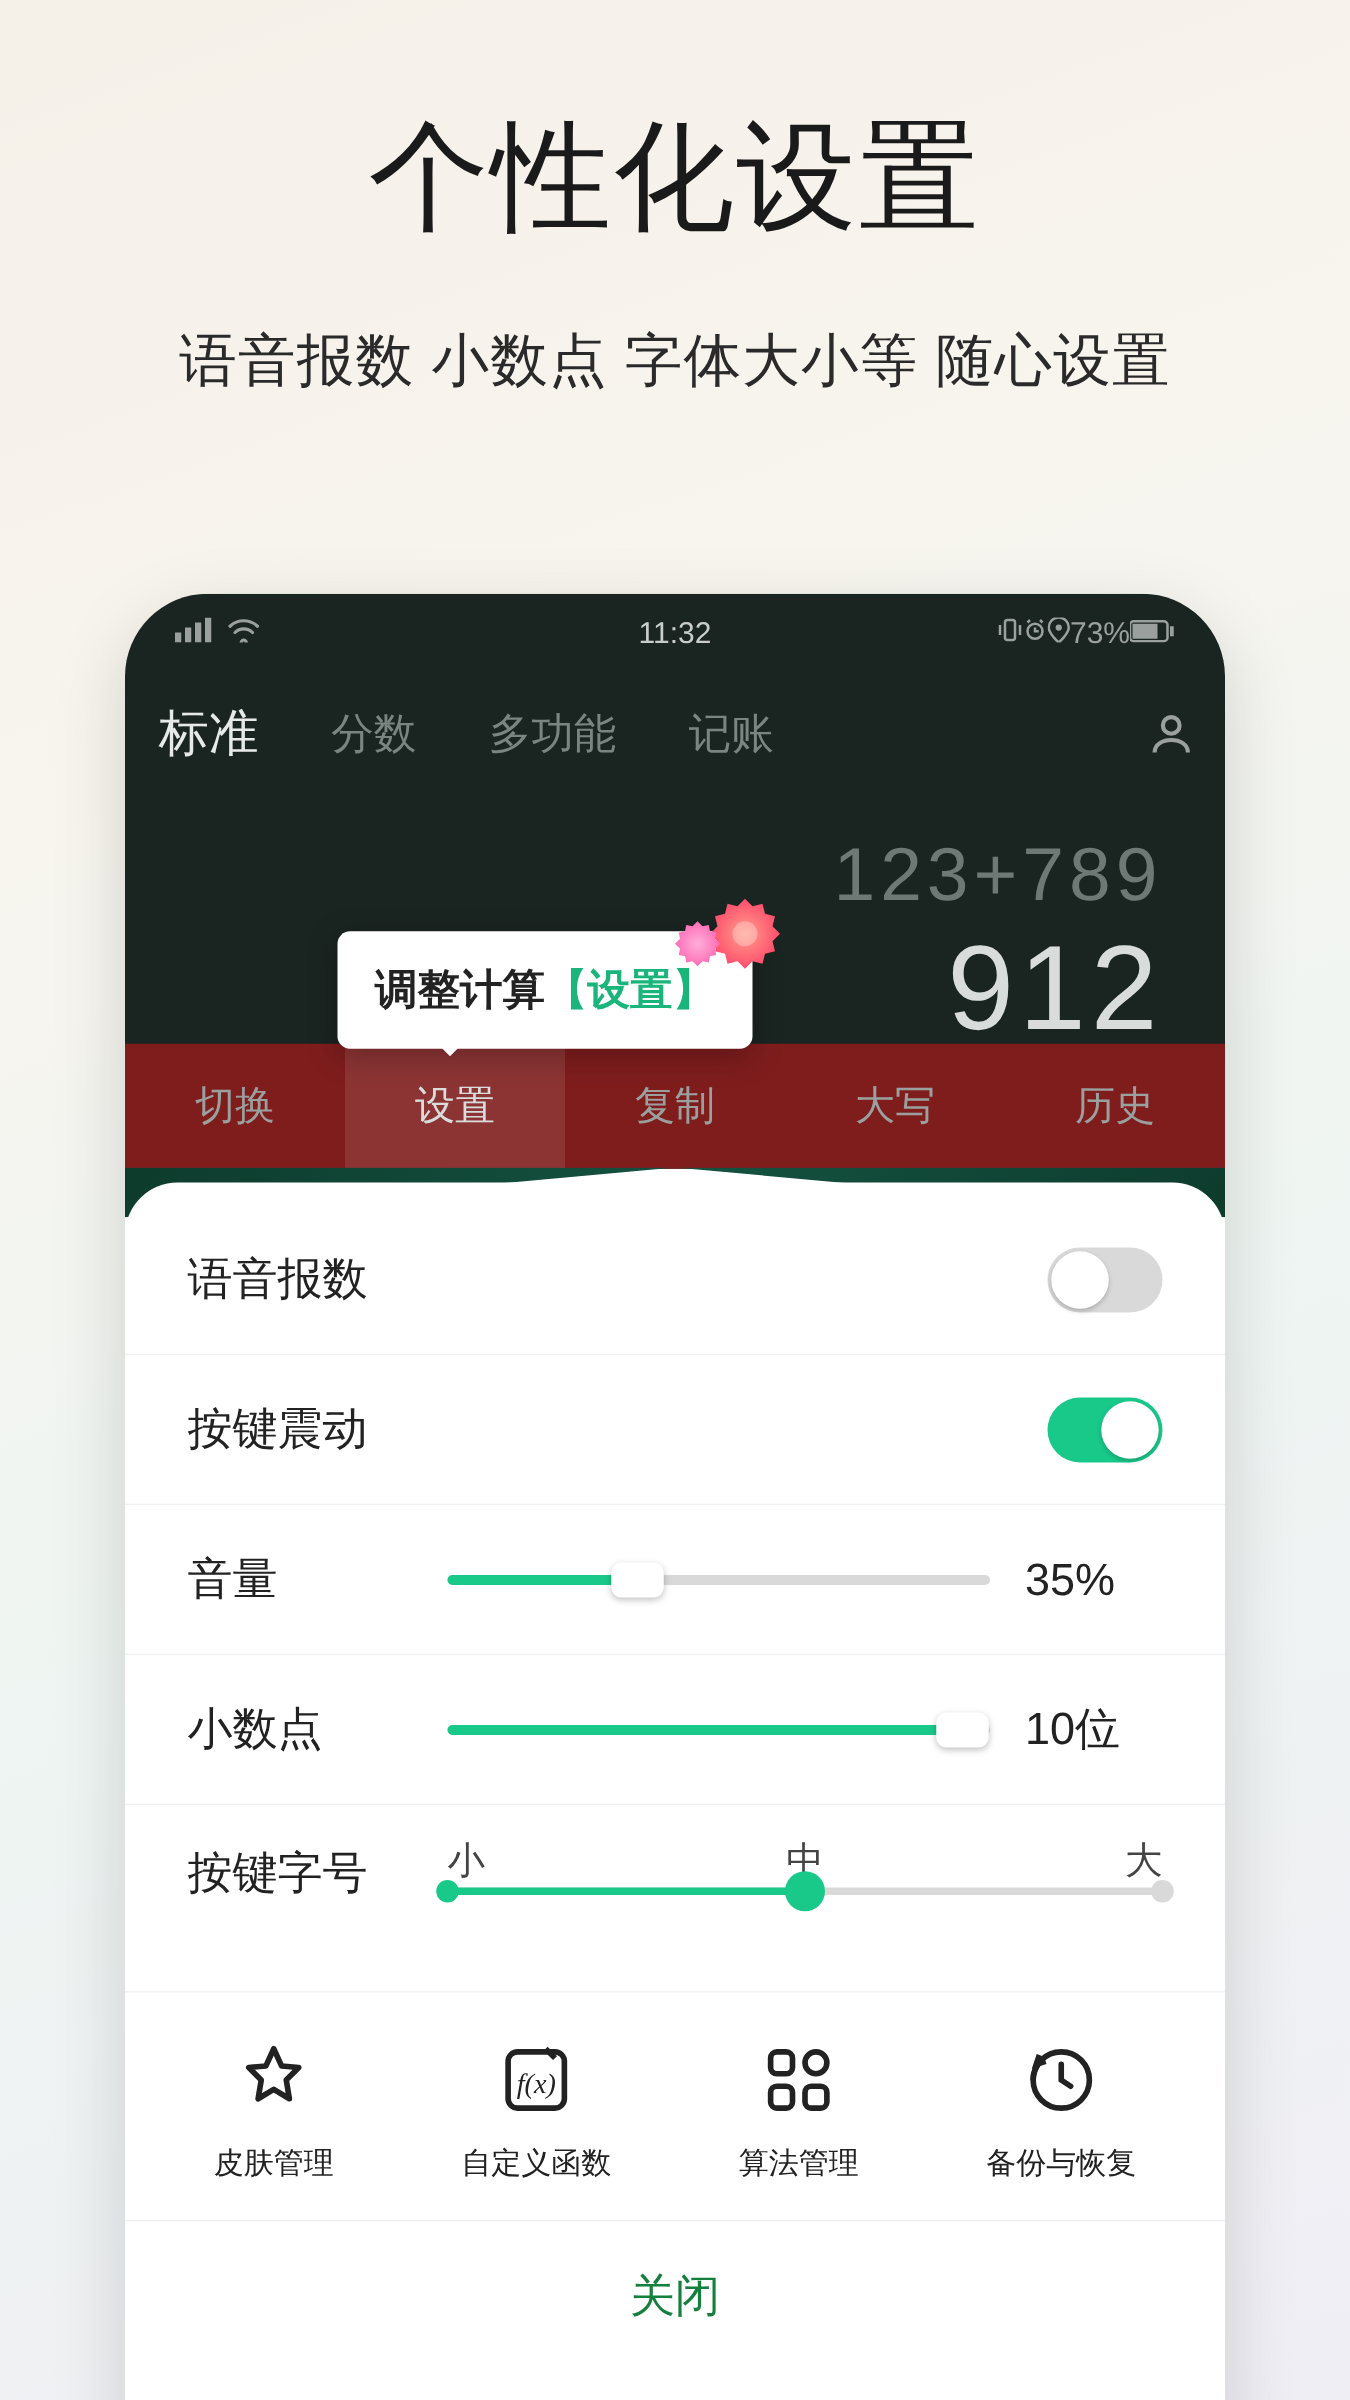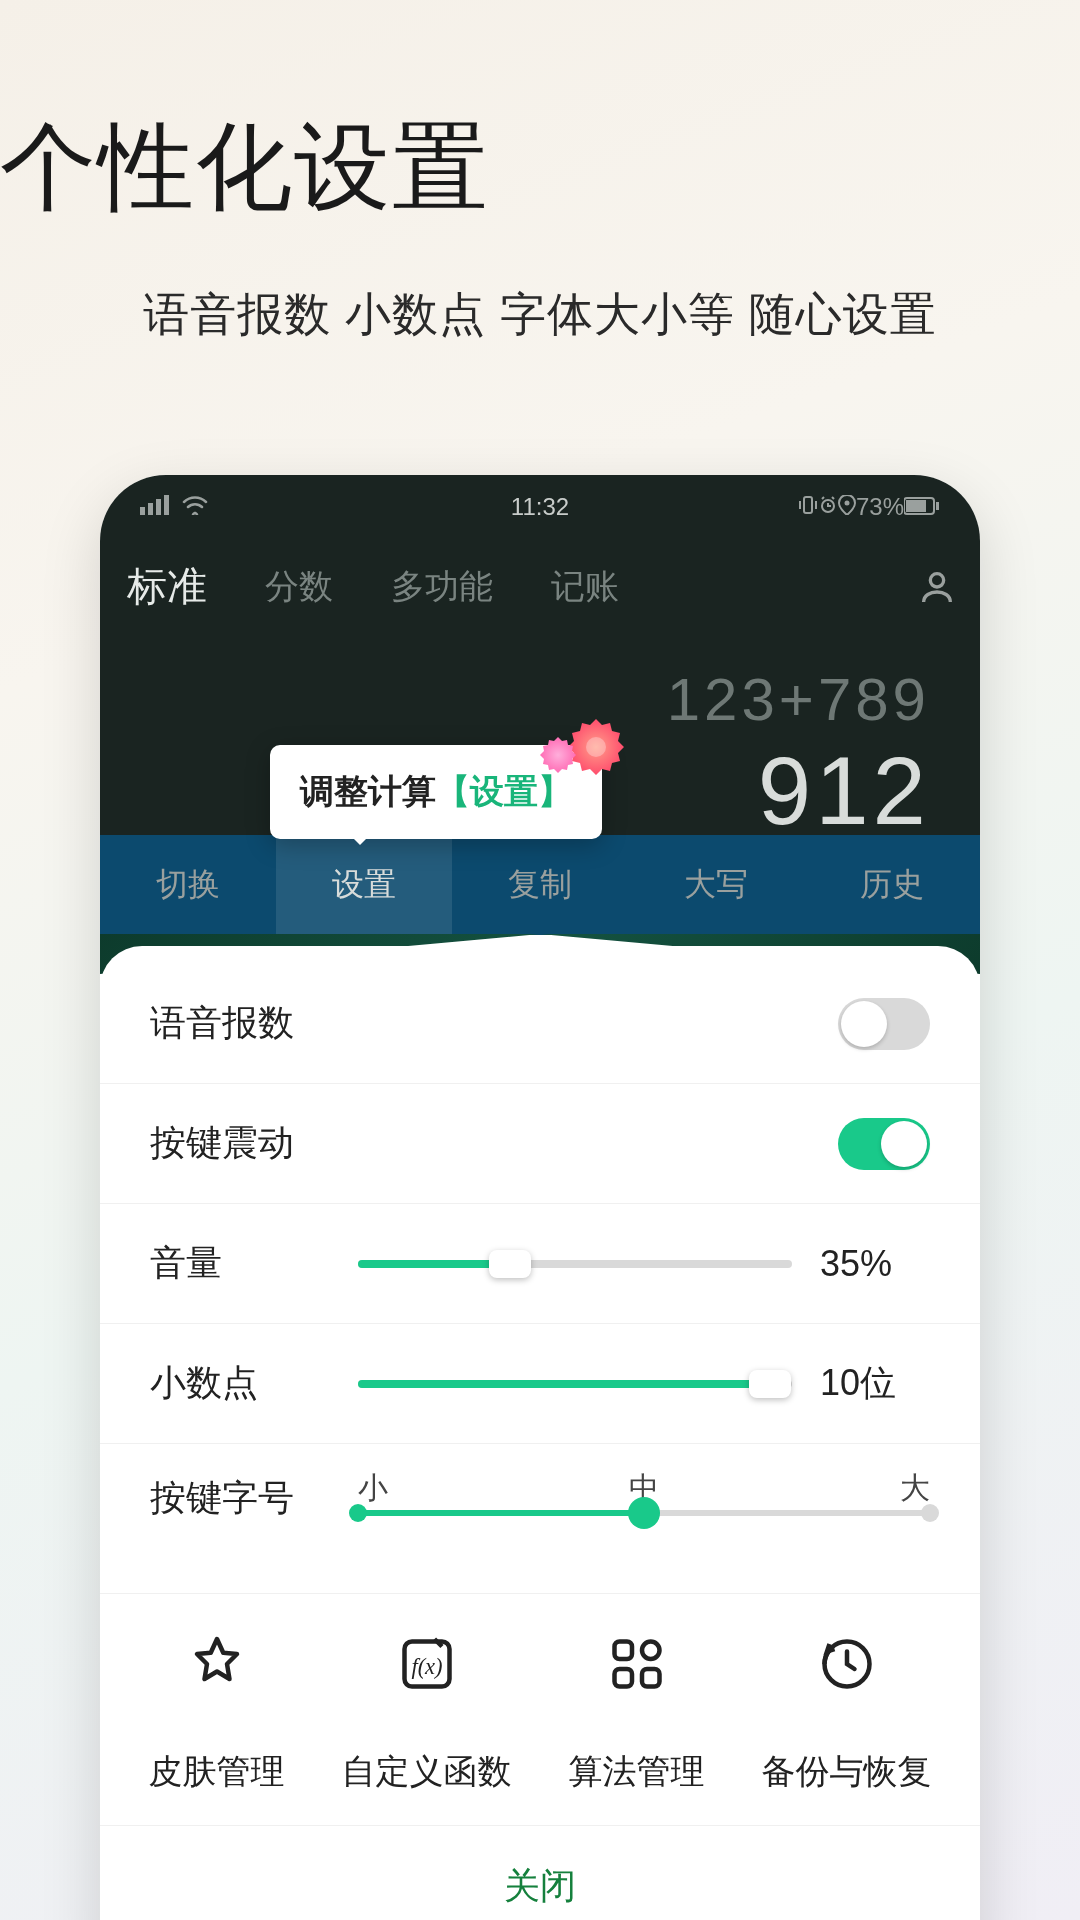--- a/index.html
+++ b/index.html
@@ -5,25 +5,25 @@
     * { margin: 0; padding: 0; box-sizing: border-box; }
     body {
       width: 1080px;
       height: 1920px;
       font-family: -apple-system, "PingFang SC", "Helvetica Neue", sans-serif;
       background: linear-gradient(160deg, #f5f0e8 0%, #f8f5ef 30%, #eef5f2 60%, #f0eef5 100%);
       position: relative;
       overflow: hidden;
     }
     .promo-title {
-      text-align: left;
+      text-align: center;
       font-size: 96px;
       font-weight: 500;
       color: #1a1a1a;
-      padding-top: 104px;
+      padding-top: 78px;
       letter-spacing: 2px;
     }
     .promo-subtitle {
       text-align: center;
       font-size: 46px;
       color: #2a2a2a;
       margin-top: 50px;
       letter-spacing: 1px;
     }
     .phone {
@@ -121,21 +121,21 @@
       right: 24px;
       top: -10px;
       width: 40px;
       height: 40px;
     }
     .action-row {
       position: absolute;
       left: 0; right: 0; bottom: 0;
       height: 100px;
       display: flex;
-      background: #0c4a6e;
+      background: #7f1d1d;
     }
     .action {
       flex: 1;
       display: flex;
       align-items: center;
       justify-content: center;
       color: #9aa09e;
       font-size: 32px;
     }
     .action.highlight {
@@ -227,21 +227,21 @@
     .dot.g { background: #19c98a; }
     .dot.big { width: 32px; height: 32px; }
     .tools {
       display: flex;
       justify-content: space-around;
       padding: 40px 20px 30px;
       border-bottom: 1px solid #f0f0f0;
     }
     .tool { display: flex; flex-direction: column; align-items: center; gap: 20px; }
     .tool-icon { width: 60px; height: 60px; color: #333; }
-    .tool-label { font-size: 34px; color: #222; margin-top: 35px; }
+    .tool-label { font-size: 24px; color: #222; }
     .close-btn { text-align: center; padding: 36px 0; font-size: 36px; color: #15803d; }
   </style>
 </head>
 <body>
 
 <div class="promo-title">个性化设置</div>
 <div class="promo-subtitle">语音报数 小数点 字体大小等 随心设置</div>
 
 <div class="phone">
   <div class="dark-area">

